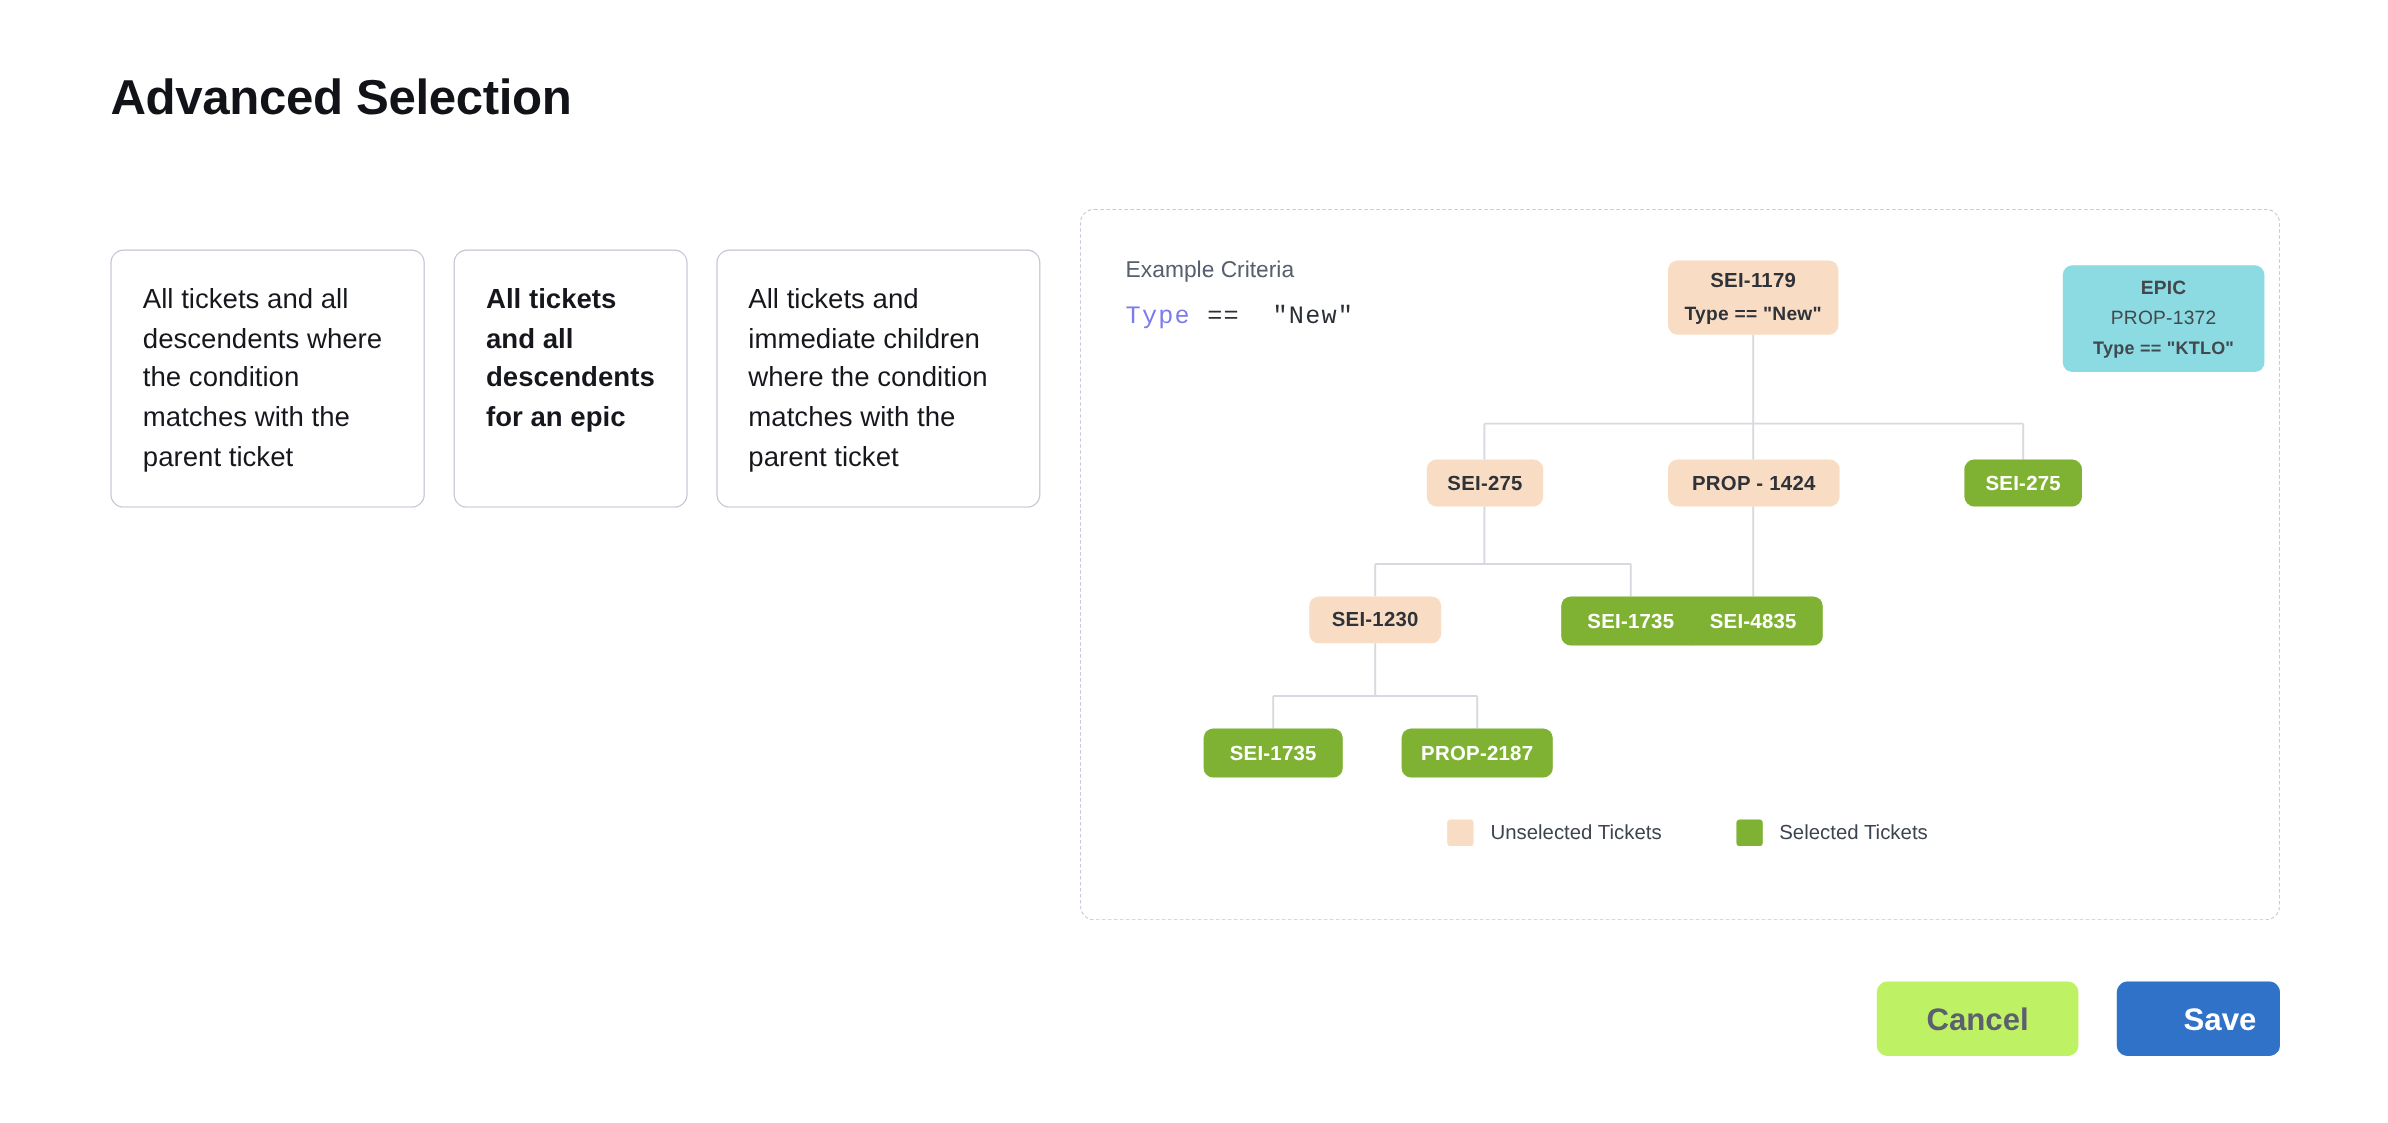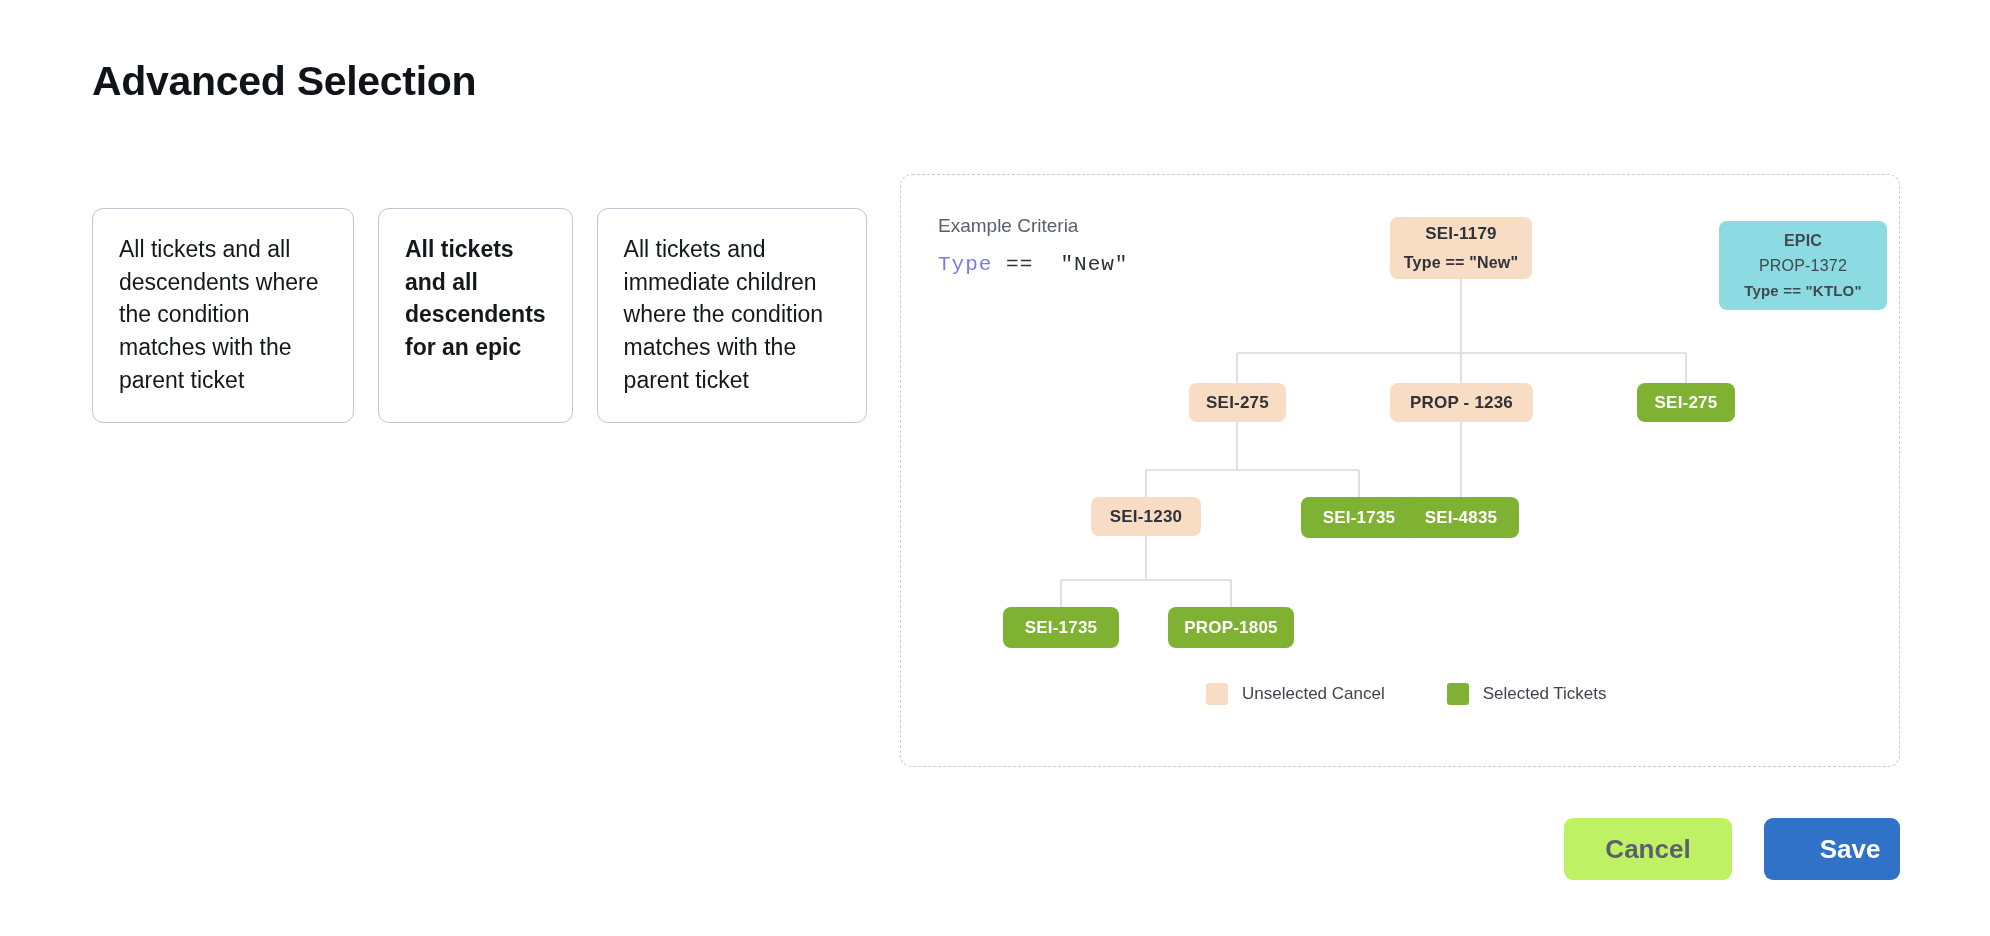--- a/index.html
+++ b/index.html
@@ -202,47 +202,47 @@
     <div class="node epic" style="left:818px; top:29px; width:168px; height:89px;margin-top:17px;">
       <span class="line1">EPIC</span>
       <span class="line2">PROP-1372</span>
       <span class="line3">Type == "KTLO"</span>
     </div>
 
     <div class="node unselected" style="left:288px; top:208px; width:97px; height:39px;">
       <span class="line1">SEI-275</span>
     </div>
     <div class="node unselected" style="left:489px; top:208px; width:143px; height:39px;">
-      <span class="line1">PROP - 1236</span>
+      <span class="line1">PROP - 1424</span>
     </div>
     <div class="node selected" style="left:736px; top:208px; width:98px; height:39px;">
       <span class="line1">SEI-275</span>
     </div>
 
     <div class="node unselected" style="left:190px; top:322px; width:110px; height:39px;">
       <span class="line1">SEI-1230</span>
     </div>
     <div class="node selected" style="left:400px; top:322px; width:116px; height:41px;">
       <span class="line1">SEI-1735</span>
     </div>
     <div class="node selected" style="left:502px; top:322px; width:116px; height:41px;">
       <span class="line1">SEI-4835</span>
     </div>
 
     <div class="node selected" style="left:102px; top:432px; width:116px; height:41px;">
       <span class="line1">SEI-1735</span>
     </div>
     <div class="node selected" style="left:267px; top:432px; width:126px; height:41px;">
-      <span class="line1">PROP-1805</span>
+      <span class="line1">PROP-2187</span>
     </div>
 
     <div class="legend">
       <div class="legend-item">
         <span class="legend-swatch" style="background:#f8dcc3"></span>
-        <span class="legend-label">Unselected Cancel</span>
+        <span class="legend-label">Unselected Tickets</span>
       </div>
       <div class="legend-item">
         <span class="legend-swatch" style="background:#7fb233"></span>
         <span class="legend-label">Selected Tickets</span>
       </div>
     </div>
 
   </div>
 
   <div class="footer">

